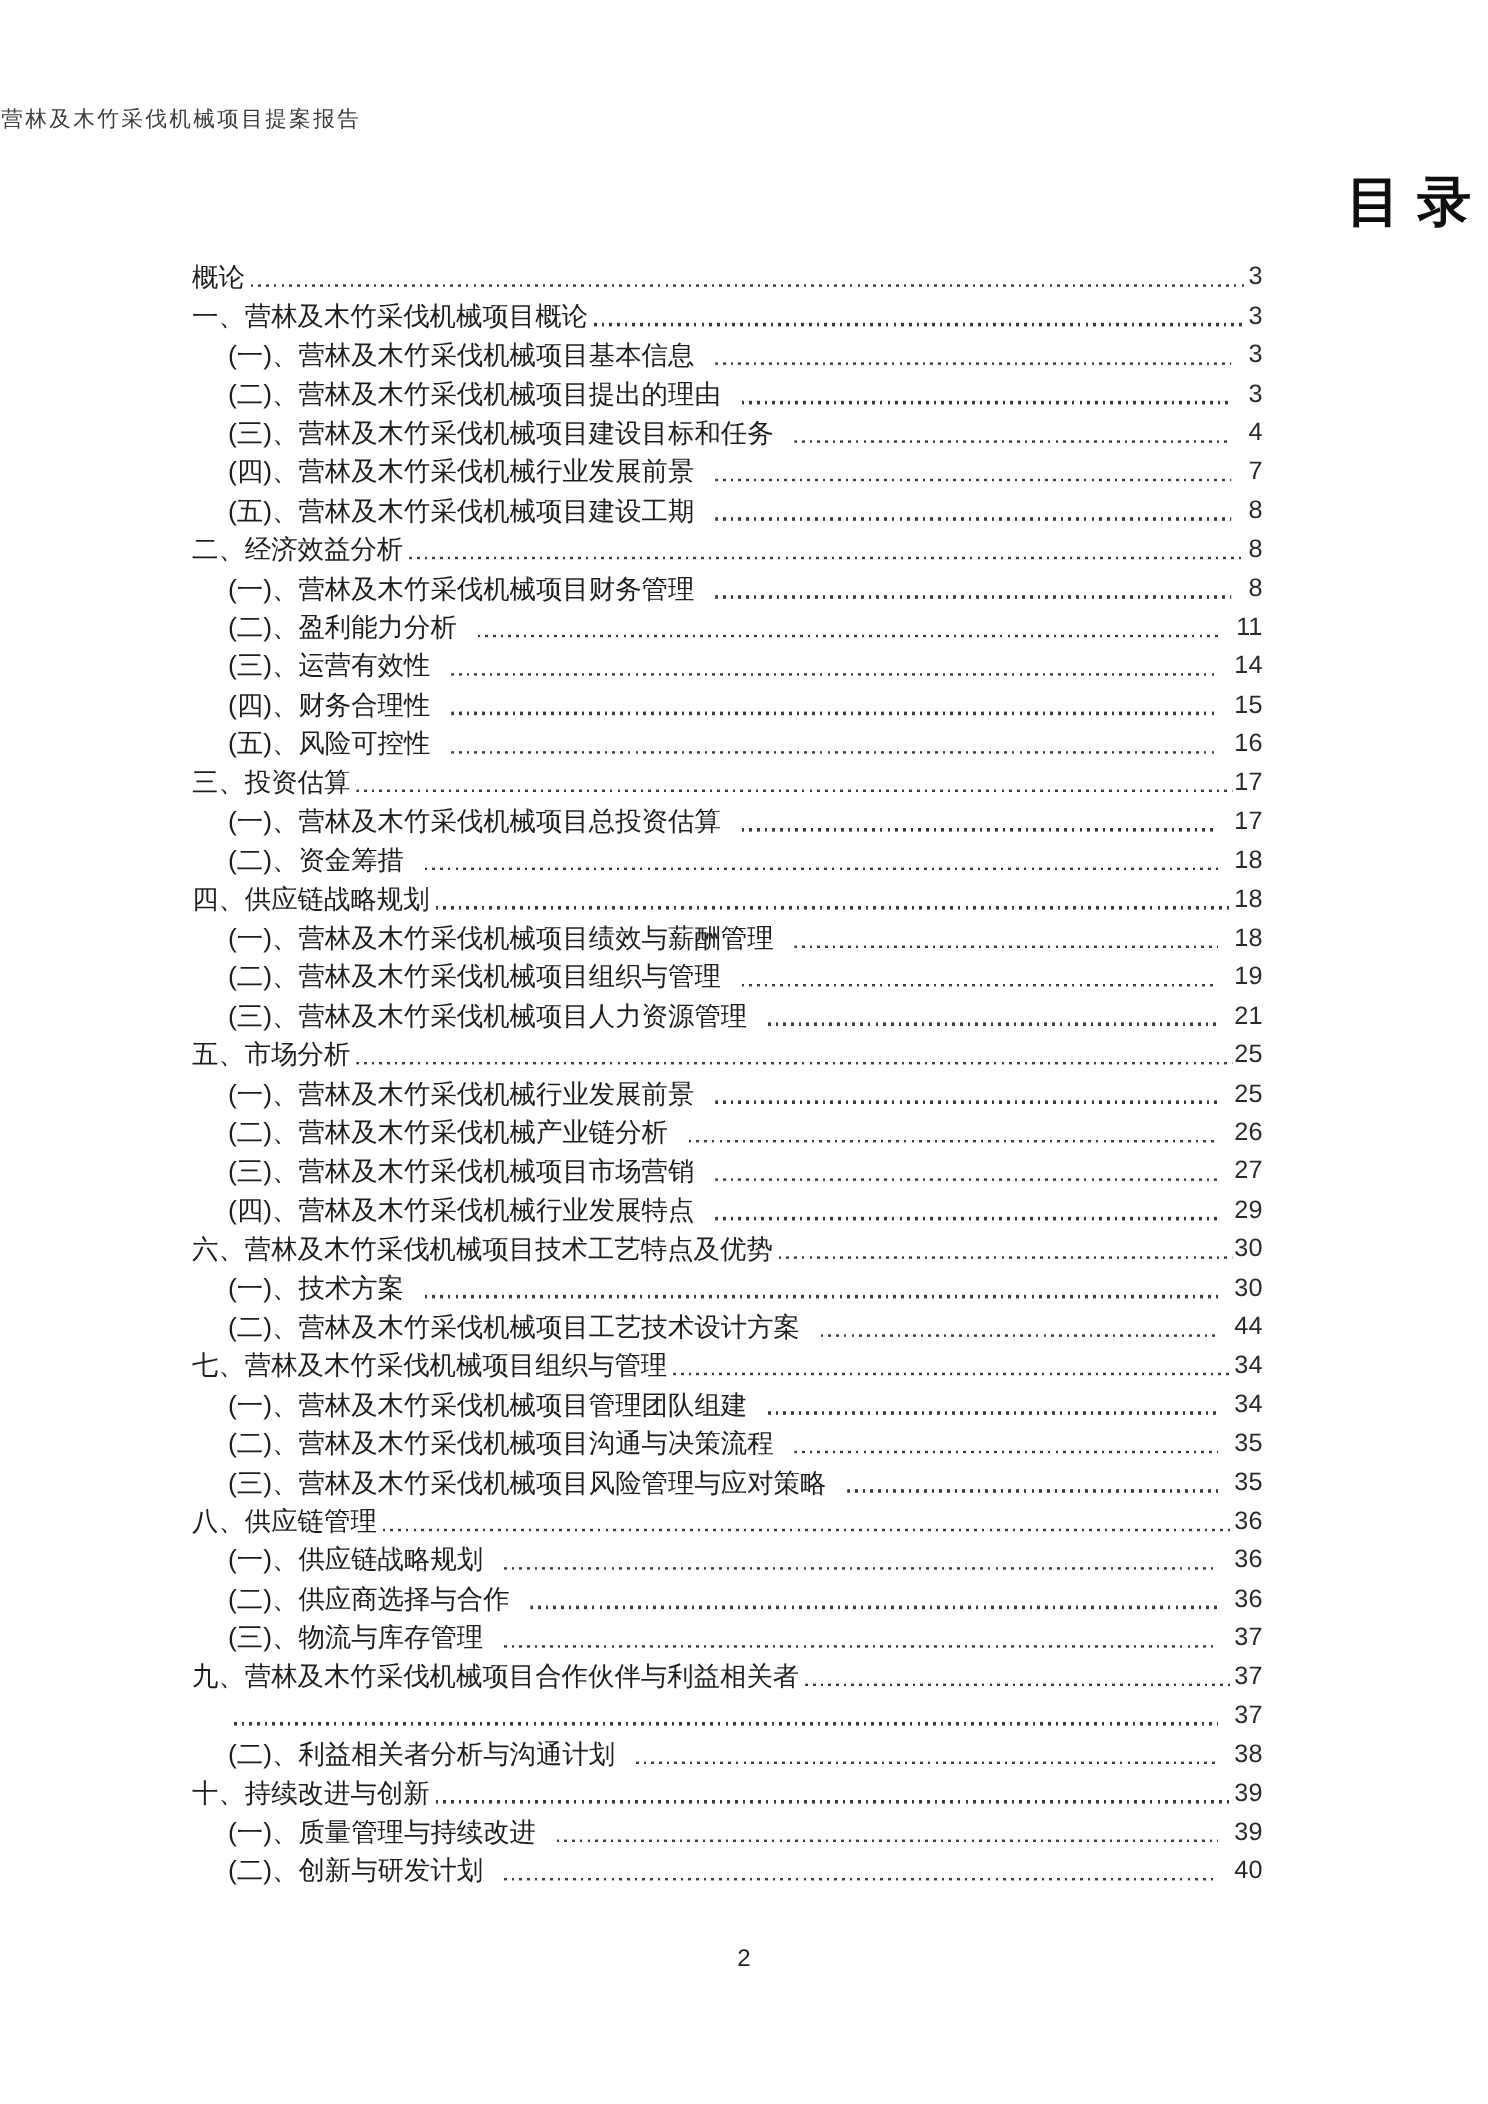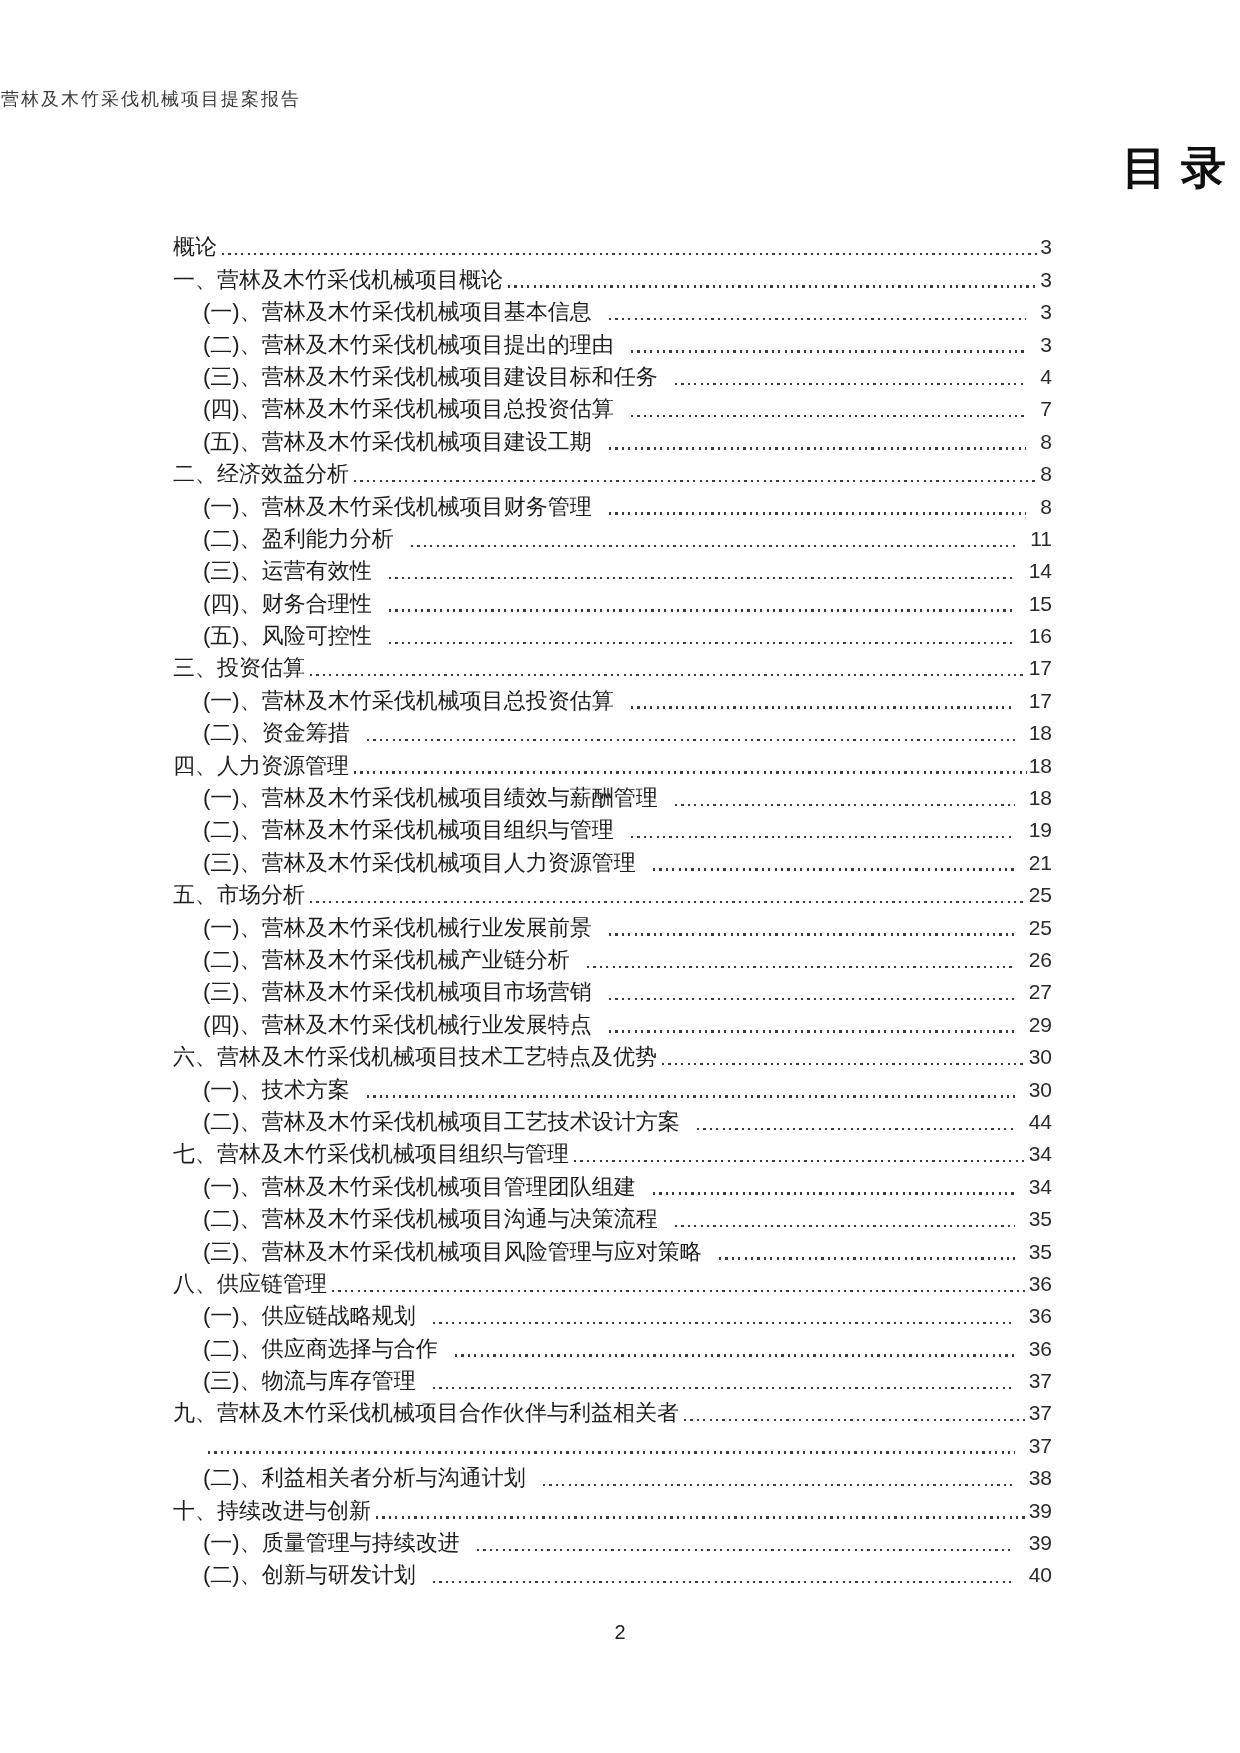--- a/index.html
+++ b/index.html
@@ -32,23 +32,22 @@
     font-family: "Liberation Serif", serif;
     font-size: 45px;
     font-weight: 700;
     letter-spacing: 14px;
     text-indent: 14px;
     color: #0f0f0f;
   }
   .toc {
     position: absolute;
     top: 213px;
-    left: 173px;
+    left: 160px;
     right: 188px;
-    margin-top: 16px;
   }
   .toc-row {
     display: flex;
     align-items: flex-end;
     height: 32.4px;
     font-size: 22px;
     line-height: 29px;
     color: #1d1d1d;
   }
   .toc-row.level-1 { padding-left: 30px; gap: 12px; }
@@ -102,21 +101,21 @@
         <span class="toc-label">(二)、营林及木竹采伐机械项目提出的理由</span>
         <span class="toc-leader"></span>
         <span class="toc-page">3</span>
       </div>
       <div class="toc-row level-1">
         <span class="toc-label">(三)、营林及木竹采伐机械项目建设目标和任务</span>
         <span class="toc-leader"></span>
         <span class="toc-page">4</span>
       </div>
       <div class="toc-row level-1">
-        <span class="toc-label">(四)、营林及木竹采伐机械项目总投资估算</span>
+        <span class="toc-label">(四)、营林及木竹采伐机械行业发展前景</span>
         <span class="toc-leader"></span>
         <span class="toc-page">7</span>
       </div>
       <div class="toc-row level-1">
         <span class="toc-label">(五)、营林及木竹采伐机械项目建设工期</span>
         <span class="toc-leader"></span>
         <span class="toc-page">8</span>
       </div>
       <div class="toc-row level-0">
         <span class="toc-label">二、经济效益分析</span>
@@ -157,21 +156,21 @@
         <span class="toc-label">(一)、营林及木竹采伐机械项目总投资估算</span>
         <span class="toc-leader"></span>
         <span class="toc-page">17</span>
       </div>
       <div class="toc-row level-1">
         <span class="toc-label">(二)、资金筹措</span>
         <span class="toc-leader"></span>
         <span class="toc-page">18</span>
       </div>
       <div class="toc-row level-0">
-        <span class="toc-label">四、人力资源管理</span>
+        <span class="toc-label">四、供应链战略规划</span>
         <span class="toc-leader"></span>
         <span class="toc-page">18</span>
       </div>
       <div class="toc-row level-1">
         <span class="toc-label">(一)、营林及木竹采伐机械项目绩效与薪酬管理</span>
         <span class="toc-leader"></span>
         <span class="toc-page">18</span>
       </div>
       <div class="toc-row level-1">
         <span class="toc-label">(二)、营林及木竹采伐机械项目组织与管理</span>

